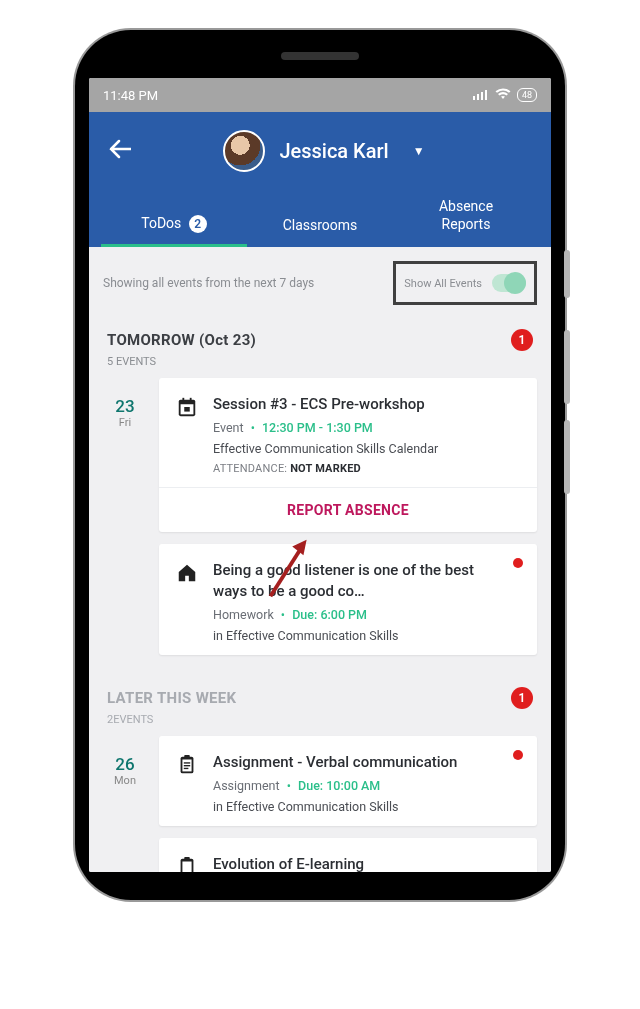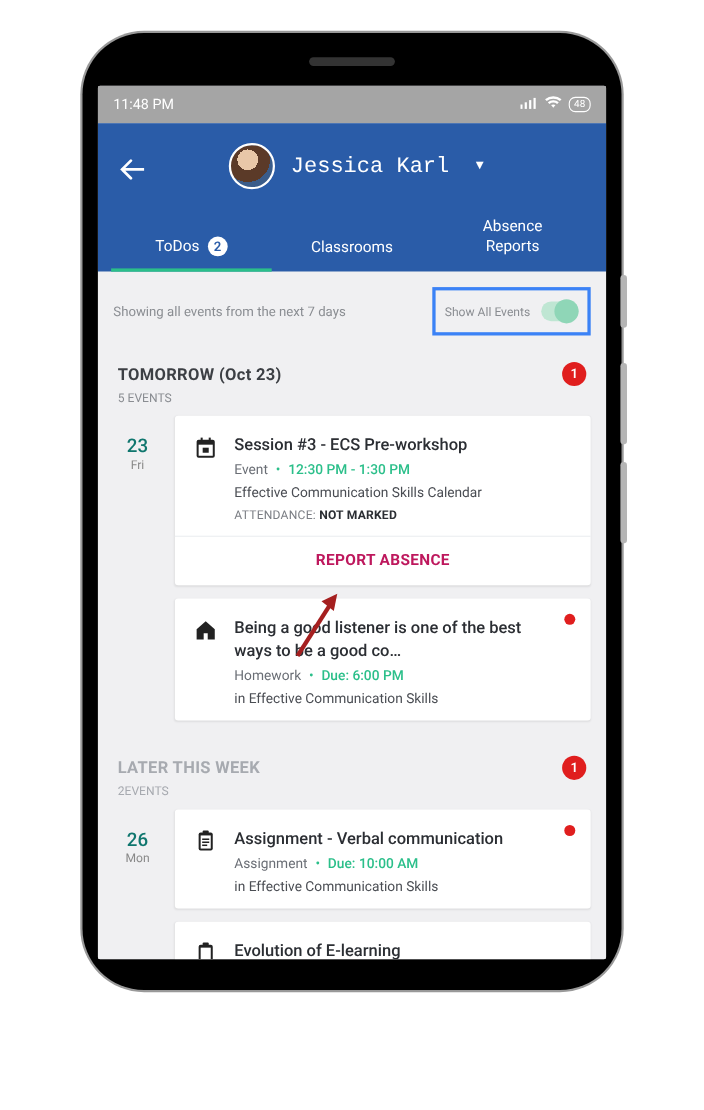--- a/index.html
+++ b/index.html
@@ -12,34 +12,34 @@
   .side-btn2 { position:absolute; right:-5px; top:300px; width:6px; height:74px; background:#b5b5b5; border-radius:3px; }
   .side-btn3 { position:absolute; right:-5px; top:390px; width:6px; height:74px; background:#b5b5b5; border-radius:3px; }
   .speaker { position:absolute; top:22px; left:50%; transform:translateX(-50%); width:78px; height:8px; background:#333; border-radius:4px; }
   .screen {
     position:absolute; left:14px; right:14px; top:48px; bottom:28px;
     background:#f0f0f2; border-radius:2px; overflow:hidden; display:flex; flex-direction:column;
   }
   .status-bar { height:34px; background:#a5a5a5; color:#fff; display:flex; align-items:center; justify-content:space-between; padding:0 14px; font-size:13px; }
   .status-icons { display:flex; gap:6px; align-items:center; }
   .nav-bar { background:#2a5ca8; color:#fff; padding:14px 12px 0 12px; }
-  .nav-top { display:flex; align-items:flex-end; gap:14px; padding:4px 4px 16px;font-family:Liberation Mono, monospace; }
+  .nav-top { display:flex; align-items:center; gap:14px; padding:4px 4px 16px; }
   .back-arrow { font-size:24px; font-weight:bold; padding:0 4px; cursor:pointer; }
   .profile-area { flex:1; display:flex; align-items:center; justify-content:center; gap:14px; margin-left:-36px; }
   .avatar { width:42px; height:42px; border-radius:50%; background: radial-gradient(circle at 40% 35%, #e8c7a8 0 28%, #5b3a28 28% 60%, #3a5c8a 60% 100%); border:2px solid #fff; }
   .profile-name { font-size:20px; font-weight:500; }
   .chevron-down { font-size:12px; margin-left:10px; }
   .tabs { display:flex; align-items:flex-end; }
   .tab { flex:1; text-align:center; padding:10px 2px 14px; font-size:14px; color:#fff; cursor:pointer; position:relative; }
   .tab.active::after { content:''; position:absolute; left:0; right:0; bottom:0; height:3px; background:#2bbf8a; }
   .tab-badge { display:inline-flex; width:18px; height:18px; background:#fff; color:#2a5ca8; border-radius:50%; font-size:12px; align-items:center; justify-content:center; font-weight:600; margin-left:4px; }
   .content { flex:1; overflow:hidden; background:#f0f0f2; }
   .filter-row { display:flex; align-items:center; justify-content:space-between; padding:14px 14px; font-size:12px; color:#8a8d92; }
   .toggle-box { display:flex; align-items:center; gap:10px; padding:10px 8px; }
-  .toggle-highlight { border:3px solid #3b82f6;align-items:center; }
+  .toggle-highlight { border:3px solid #404040;align-items:center; }
   .toggle {
     width:34px; height:18px; background:#bfe6d3; border-radius:10px; position:relative;
   }
   .toggle::after { content:''; position:absolute; right:0; top:-2px; width:22px; height:22px; background:#8fd6b7; border-radius:50%; }
   .section-header { display:flex; align-items:center; justify-content:space-between; padding:10px 18px 4px; }
   .section-title { font-size:15px; font-weight:700; color:#3c3f44; letter-spacing:0.3px; }
   .section-title.light { color:#a7aab0; }
   .section-sub { font-size:11px; color:#8a8d92; padding:0 18px 10px; }
   .red-badge { width:22px; height:22px; background:#e01e1e; color:#fff; border-radius:50%; font-size:12px; display:flex; align-items:center; justify-content:center; font-weight:600; }
   .day-row { display:flex; gap:12px; padding:0 14px 12px; }

